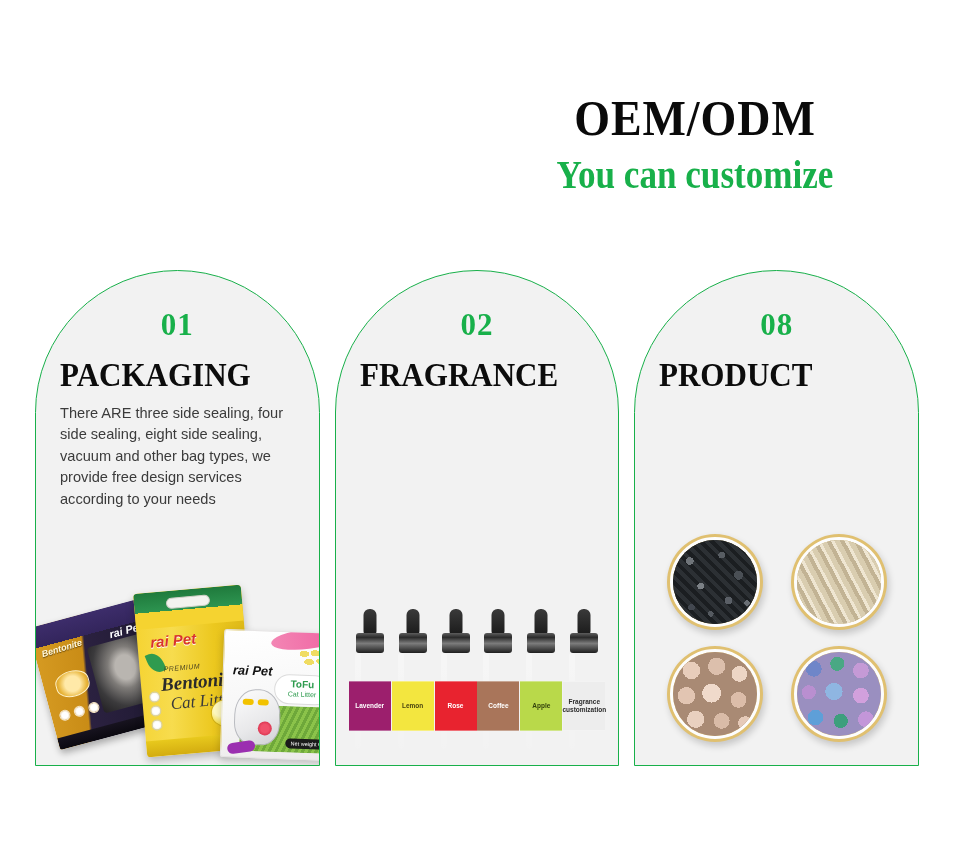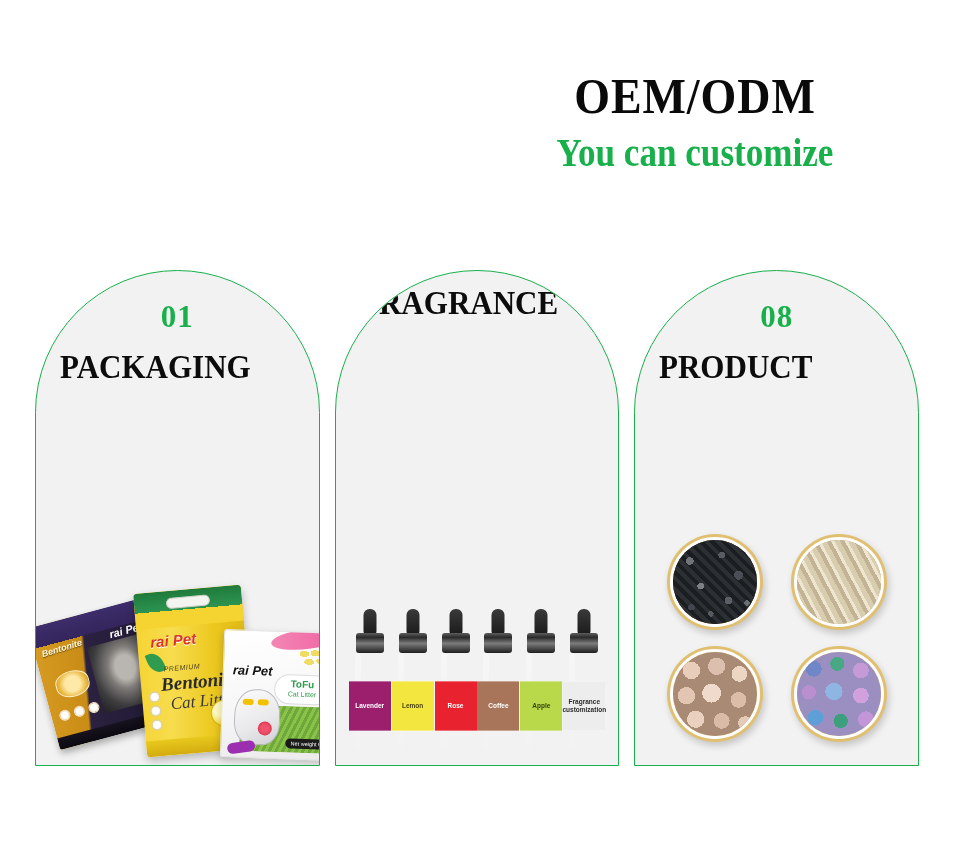--- a/index.html
+++ b/index.html
@@ -9,21 +9,21 @@
     height: 855px;
     background: #ffffff;
     font-family: "Liberation Sans", sans-serif;
     position: relative;
     overflow: hidden;
   }
 
   
   .header {
     position: absolute;
-    top: 70px;
+    top: 92px;
     right: 55px;
     text-align: center;
     width: 420px;
   }
   .header-title {
     font-family: "Liberation Serif", serif;
     font-weight: bold;
     font-size: 50px;
     letter-spacing: 1px;
     color: #0a0a0a;
@@ -59,21 +59,21 @@
     border-radius: 143px 143px 0 0;
     overflow: hidden;
   }
 
   .card-num {
     text-align: center;
     font-family: "Liberation Serif", serif;
     font-weight: bold;
     font-size: 31px;
     color: #18b04a;
-    margin-top: 28px;
+    margin-top: 36px;
     letter-spacing: 1px;
   }
 
   .card-head {
     font-family: "Liberation Serif", serif;
     font-weight: bold;
     font-size: 33px;
     color: #0c0c0c;
     margin: 14px 0 0 24px;
     letter-spacing: 0px;
@@ -399,20 +399,21 @@
 <div class="header">
   <div class="header-title">OEM/ODM</div>
   <div class="header-sub">You can customize</div>
 </div>
 
 <div class="cards">
 
   <div class="card">
     <div class="card-num">01</div>
     <div class="card-head">PACKAGING</div>
+    <div class="card-body">There ARE three side sealing, four side sealing, eight side sealing, vacuum and other bag types, we provide free design services according to your needs</div>
 
     <div class="card-art">
 
       <div class="bag bag-a">
         <div class="ba-lbl">Bentonite</div>
         <div class="ba-brand">rai Pet</div>
         <div class="ba-seal"></div>
         <div class="ba-cat"></div>
         <div class="ba-ico">
             <i></i>
@@ -452,20 +453,21 @@
         <div class="bc-cat"></div>
         <div class="bc-rose"></div>
         <div class="bc-purple"></div>
         <div class="bc-tag">Net weight 6L</div>
       </div>
 
     </div>
   </div>
 
   <div class="card">
+    <div class="card-num">02</div>
     <div class="card-head">FRAGRANCE</div>
 
     <div class="bottles">
 
       <div class="bottle">
         <div class="bt-bulb"></div>
         <div class="bt-collar"></div>
         <div class="bt-body"></div>
         <div class="bt-label" style="background:#9c1f6d;color:#ffffff;">Lavender</div>
       </div>

